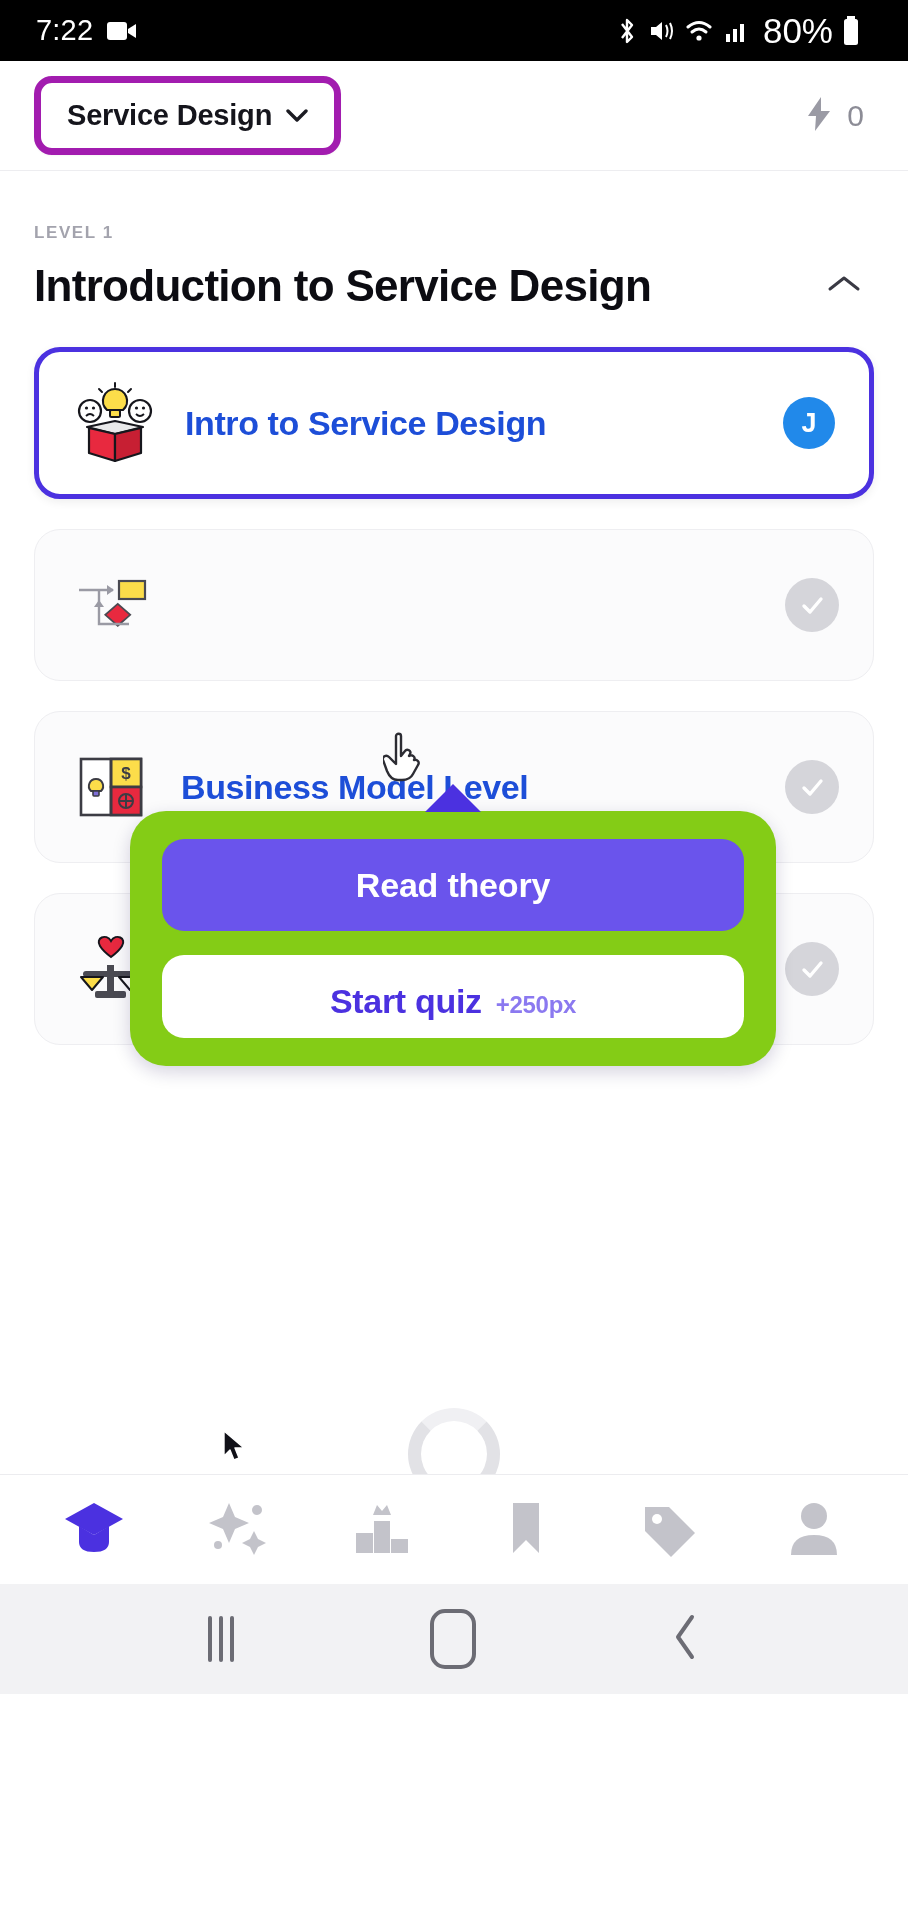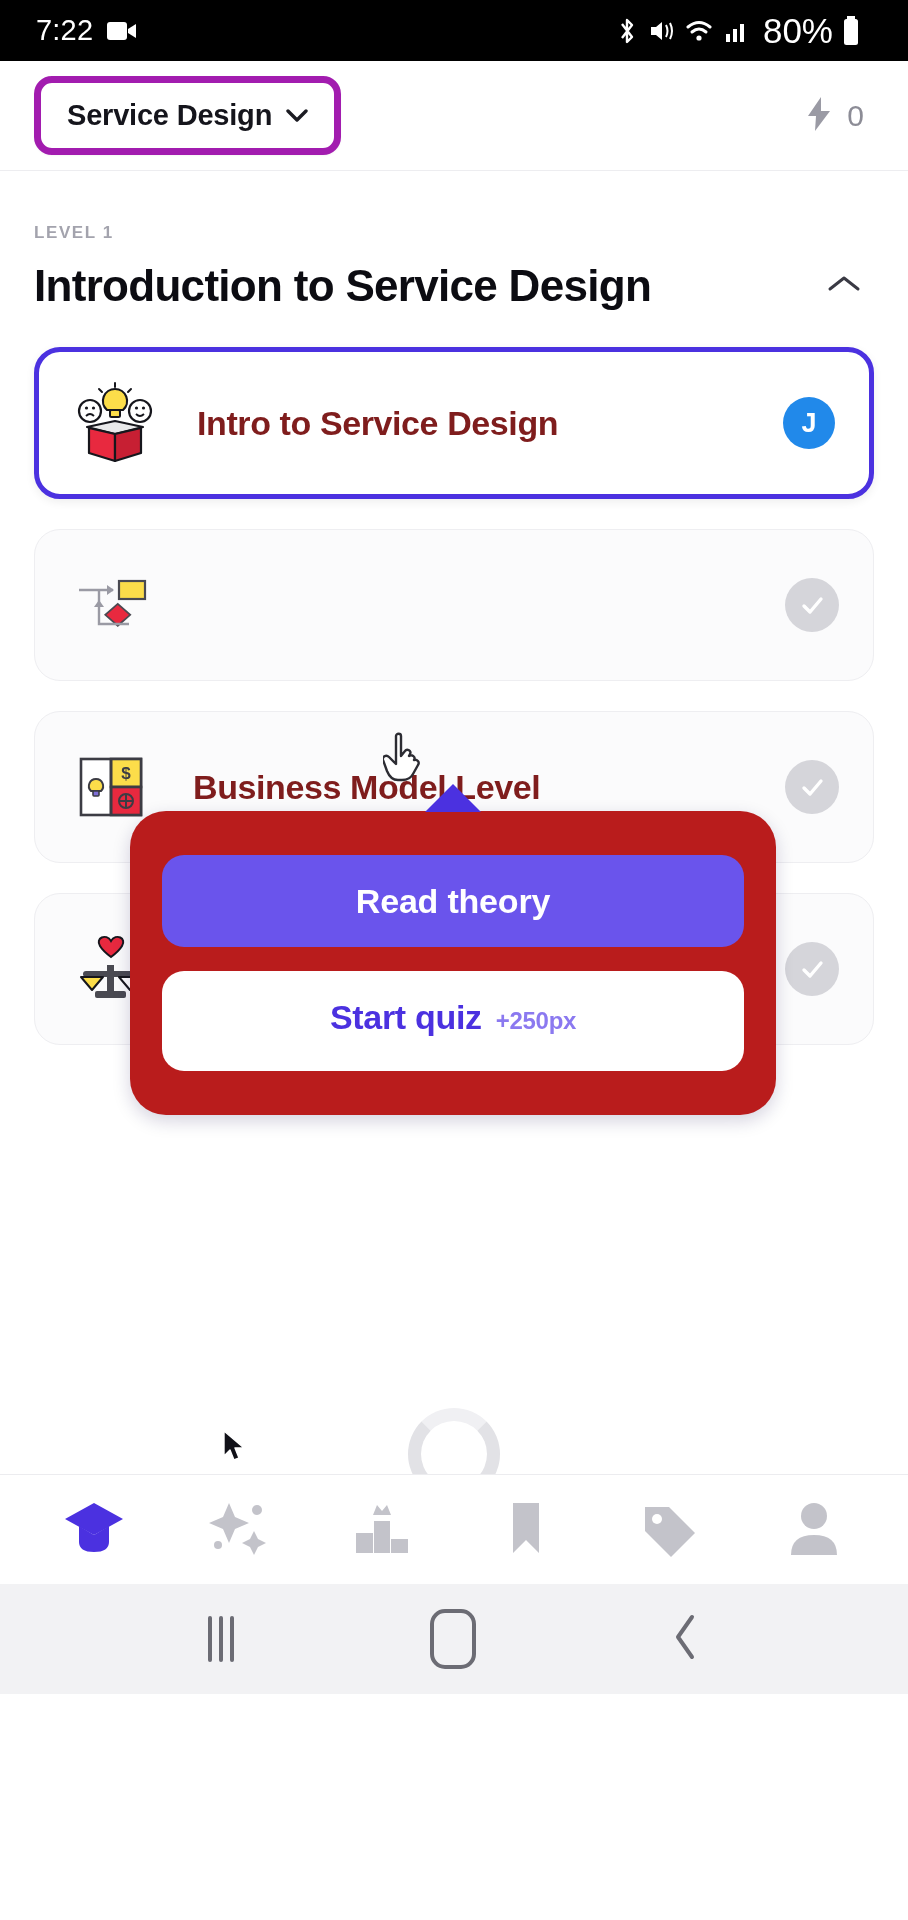--- a/index.html
+++ b/index.html
@@ -155,23 +155,22 @@
     width: 84px;
     height: 84px;
     flex: 0 0 84px;
     display:flex;
     align-items:center;
     justify-content:center;
   }
   .card-title {
     font-size: 34px;
     font-weight: 700;
-    color: #7f1d1d;
+    color: #1d4ed8;
     letter-spacing: -0.4px;
-    margin-left: 12px;
   }
   .card-right {
     margin-left: auto;
     display: flex;
     align-items: center;
   }
   .avatar-badge {
     width: 52px; height: 52px;
     border-radius: 50%;
     background: #2189ea;
@@ -188,23 +187,23 @@
     background: #d5d5da;
     display:flex; align-items:center; justify-content:center;
   }
 
   
   .popover {
     position: absolute;
     left: 130px;
     top: 640px;
     width: 646px;
-    background: #b91c1c;
+    background: #84cc16;
     border-radius: 36px;
-    padding: 44px 32px;
+    padding: 28px 32px;
     box-sizing: border-box;
     z-index: 30;
     box-shadow: 0 6px 18px rgba(20,10,80,0.18);
   }
   .popover-arrow {
     position: absolute;
     top: -27px;
     left: 50%;
     margin-left: -28px;
     width: 0; height: 0;
@@ -224,21 +223,21 @@
     font-weight: 700;
     letter-spacing: -0.2px;
     position: relative;
   }
   .btn-quiz {
     margin-top: 24px;
     display: flex;
     align-items: baseline;
     justify-content: center;
     gap: 14px;
-    height: 100px;
+    height: 83px;
     border-radius: 22px;
     background: #ffffff;
     font-size: 34px;
     font-weight: 700;
     letter-spacing: -0.3px;
   }
   .btn-quiz .lbl { color: #4b31e0; line-height: 92px; }
   .btn-quiz .reward {
     color: #8b79f0;
     font-size: 24px;

